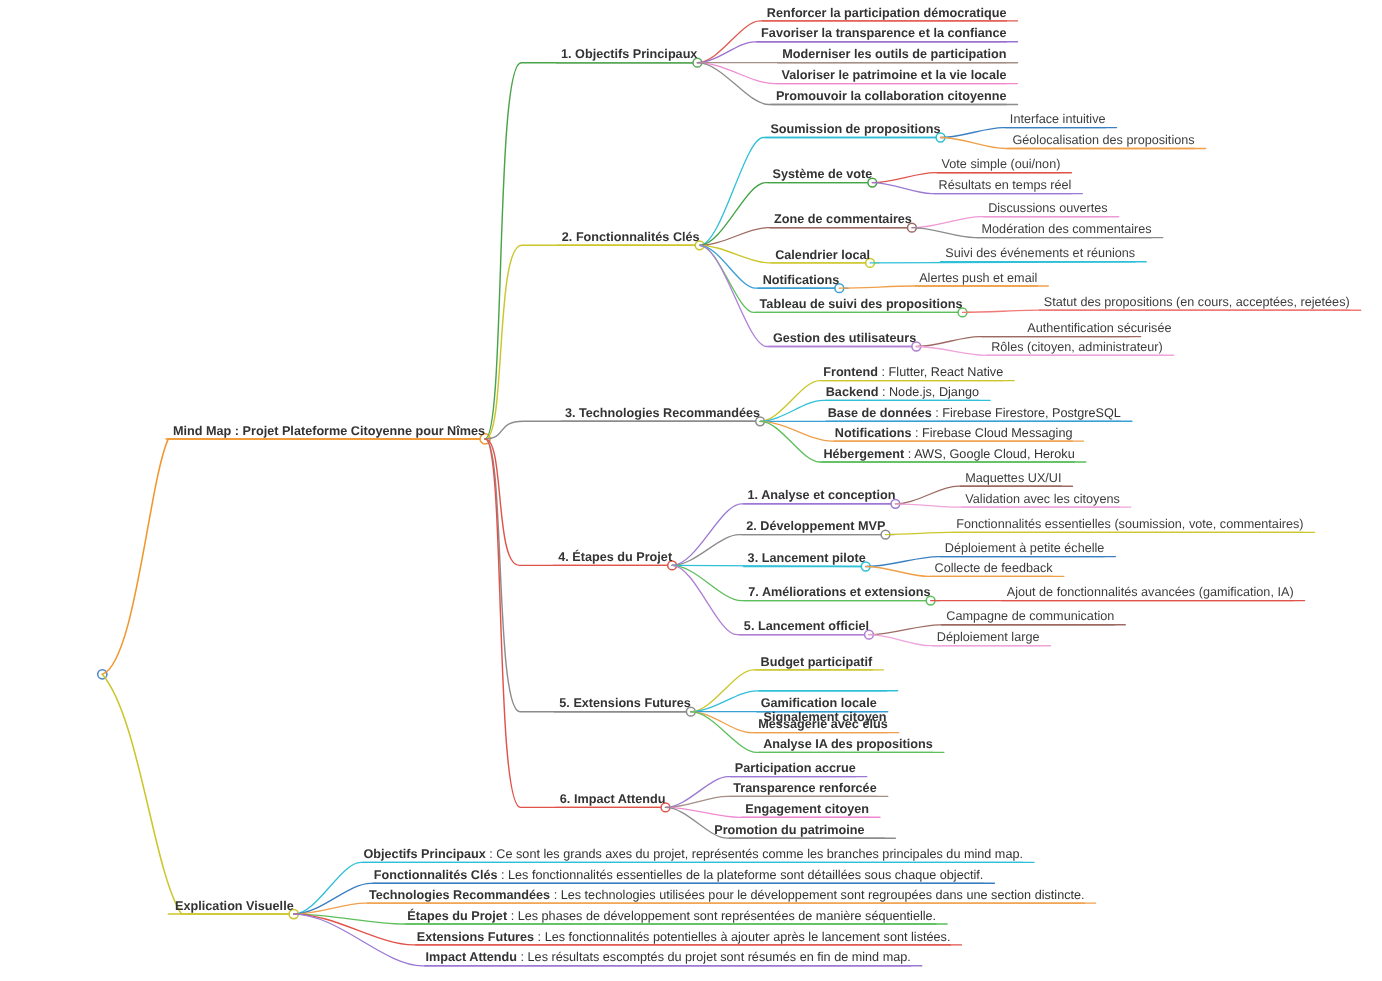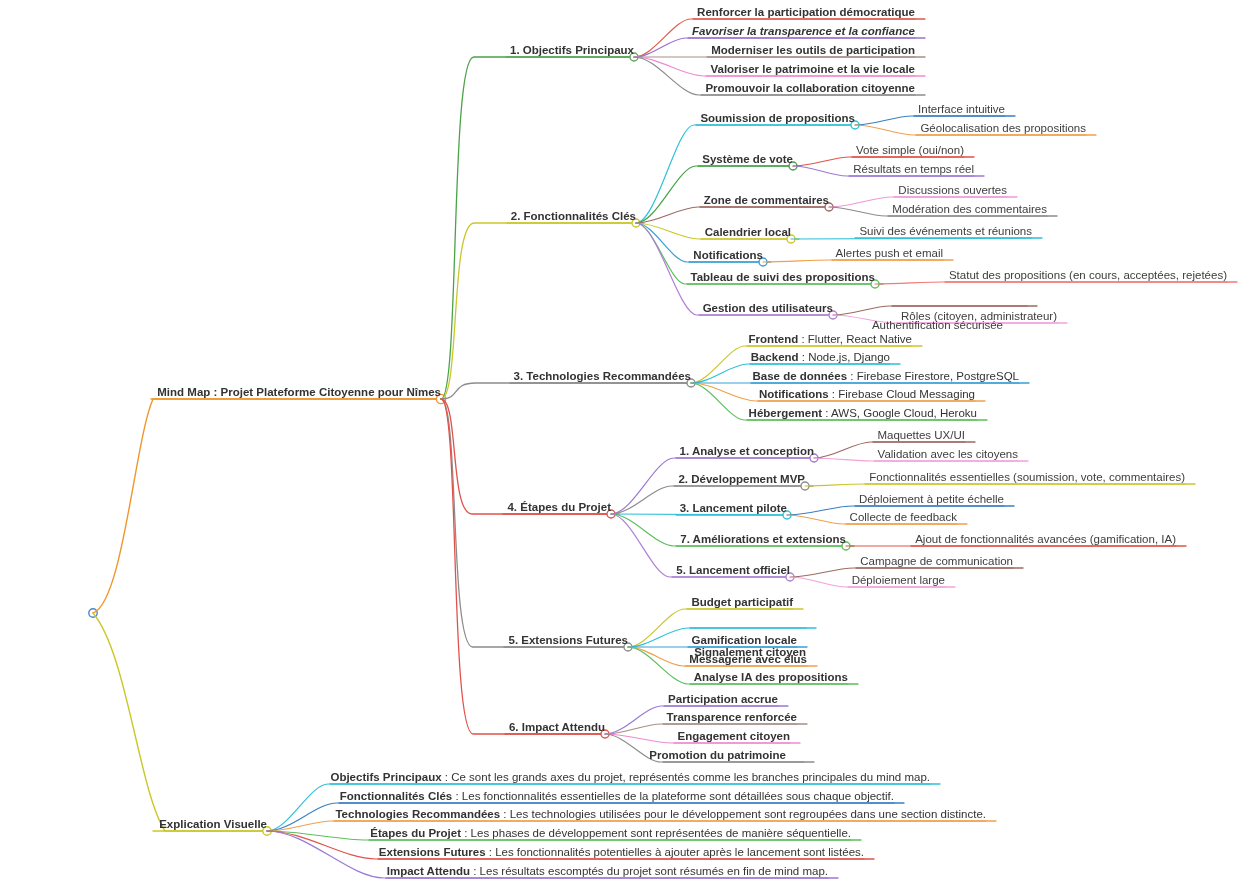--- a/index.html
+++ b/index.html
@@ -171,42 +171,42 @@
       <path d="M267,831 C305.15,831 343.3,859 376,859 L864,859" fill="none" stroke="#e0534a" stroke-width="1.2" stroke-linecap="round"></path>
       <path d="M378,859 L874,859" fill="none" stroke="#e0534a" stroke-width="1.3" stroke-linecap="round"></path>
       <path d="M267,831 C307.95,831 348.9,878 384,878 L828,878" fill="none" stroke="#9b79d4" stroke-width="1.2" stroke-linecap="round"></path>
       <path d="M386,878 L838,878" fill="none" stroke="#9b79d4" stroke-width="1.3" stroke-linecap="round"></path>
     </svg>
   <div id="labels">
       <div class="node-label lvl0 rx" style="left: 441px; top: 392px;">Mind Map : Projet Plateforme Citoyenne pour Nîmes</div>
       <div class="node-label lvl1 rx" style="left: 267px; top: 824px;">Explication Visuelle</div>
       <div class="node-label lvl1 rx" style="left: 634px; top: 50px;">1. Objectifs Principaux</div>
       <div class="node-label lvl2 rx" style="left: 915px; top: 12px;">Renforcer la participation démocratique</div>
-      <div class="node-label lvl2 rx" style="left: 915px; top: 31px; font-style: italic;">Favoriser la transparence et la confiance</div>
+      <div class="node-label lvl2 rx" style="left: 915px; top: 31px;">Favoriser la transparence et la confiance</div>
       <div class="node-label lvl2 rx" style="left: 915px; top: 50px;">Moderniser les outils de participation</div>
       <div class="node-label lvl2 rx" style="left: 915px; top: 69px;">Valoriser le patrimoine et la vie locale</div>
       <div class="node-label lvl2 rx" style="left: 915px; top: 88px;">Promouvoir la collaboration citoyenne</div>
       <div class="node-label lvl1 rx" style="left: 636px; top: 216px;">2. Fonctionnalités Clés</div>
       <div class="node-label lvl2 rx" style="left: 855px; top: 118px;">Soumission de propositions</div>
       <div class="node-label lvl3 rx" style="left: 1005px; top: 109px;">Interface intuitive</div>
       <div class="node-label lvl3 rx" style="left: 1086px; top: 128px;">Géolocalisation des propositions</div>
       <div class="node-label lvl2 rx" style="left: 793px; top: 159px;">Système de vote</div>
       <div class="node-label lvl3 rx" style="left: 964px; top: 150px;">Vote simple (oui/non)</div>
       <div class="node-label lvl3 rx" style="left: 974px; top: 169px;">Résultats en temps réel</div>
       <div class="node-label lvl2 rx" style="left: 829px; top: 200px;">Zone de commentaires</div>
       <div class="node-label lvl3 rx" style="left: 1007px; top: 190px;">Discussions ouvertes</div>
       <div class="node-label lvl3 rx" style="left: 1047px; top: 209px;">Modération des commentaires</div>
       <div class="node-label lvl2 rx" style="left: 791px; top: 232px;">Calendrier local</div>
       <div class="node-label lvl3 rx" style="left: 1032px; top: 231px;">Suivi des événements et réunions</div>
       <div class="node-label lvl2 rx" style="left: 763px; top: 255px;">Notifications</div>
       <div class="node-label lvl3 rx" style="left: 943px; top: 253px;">Alertes push et email</div>
       <div class="node-label lvl2 rx" style="left: 875px; top: 277px;">Tableau de suivi des propositions</div>
       <div class="node-label lvl3 rx" style="left: 1227px; top: 275px;">Statut des propositions (en cours, acceptées, rejetées)</div>
       <div class="node-label lvl2 rx" style="left: 833px; top: 308px;">Gestion des utilisateurs</div>
-      <div class="node-label lvl3 rx" style="left: 1003px; top: 299px; margin-top: 26px;">Authentification sécurisée</div>
+      <div class="node-label lvl3 rx" style="left: 1065px; top: 299px;">Authentification sécurisée</div>
       <div class="node-label lvl3 rx" style="left: 1057px; top: 316px;">Rôles (citoyen, administrateur)</div>
       <div class="node-label lvl1 rx" style="left: 691px; top: 376px;">3. Technologies Recommandées</div>
       <div class="node-label lvl2 rx" style="left: 912px; top: 339px;"><b>Frontend</b><span class="reg"> : Flutter, React Native</span></div>
       <div class="node-label lvl2 rx" style="left: 890px; top: 357px; text-align: right;"><b>Backend</b><span class="reg"> : Node.js, Django</span></div>
       <div class="node-label lvl2 rx" style="left: 1019px; top: 376px;"><b>Base de données</b><span class="reg"> : Firebase Firestore, PostgreSQL</span></div>
       <div class="node-label lvl2 rx" style="left: 975px; top: 394px;"><b>Notifications</b><span class="reg"> : Firebase Cloud Messaging</span></div>
       <div class="node-label lvl2 rx" style="left: 977px; top: 413px;"><b>Hébergement</b><span class="reg"> : AWS, Google Cloud, Heroku</span></div>
       <div class="node-label lvl1 rx" style="left: 611px; top: 507px;">4. Étapes du Projet</div>
       <div class="node-label lvl2 rx" style="left: 814px; top: 451px;">1. Analyse et conception</div>
       <div class="node-label lvl3 rx" style="left: 965px; top: 435px;">Maquettes UX/UI</div>

